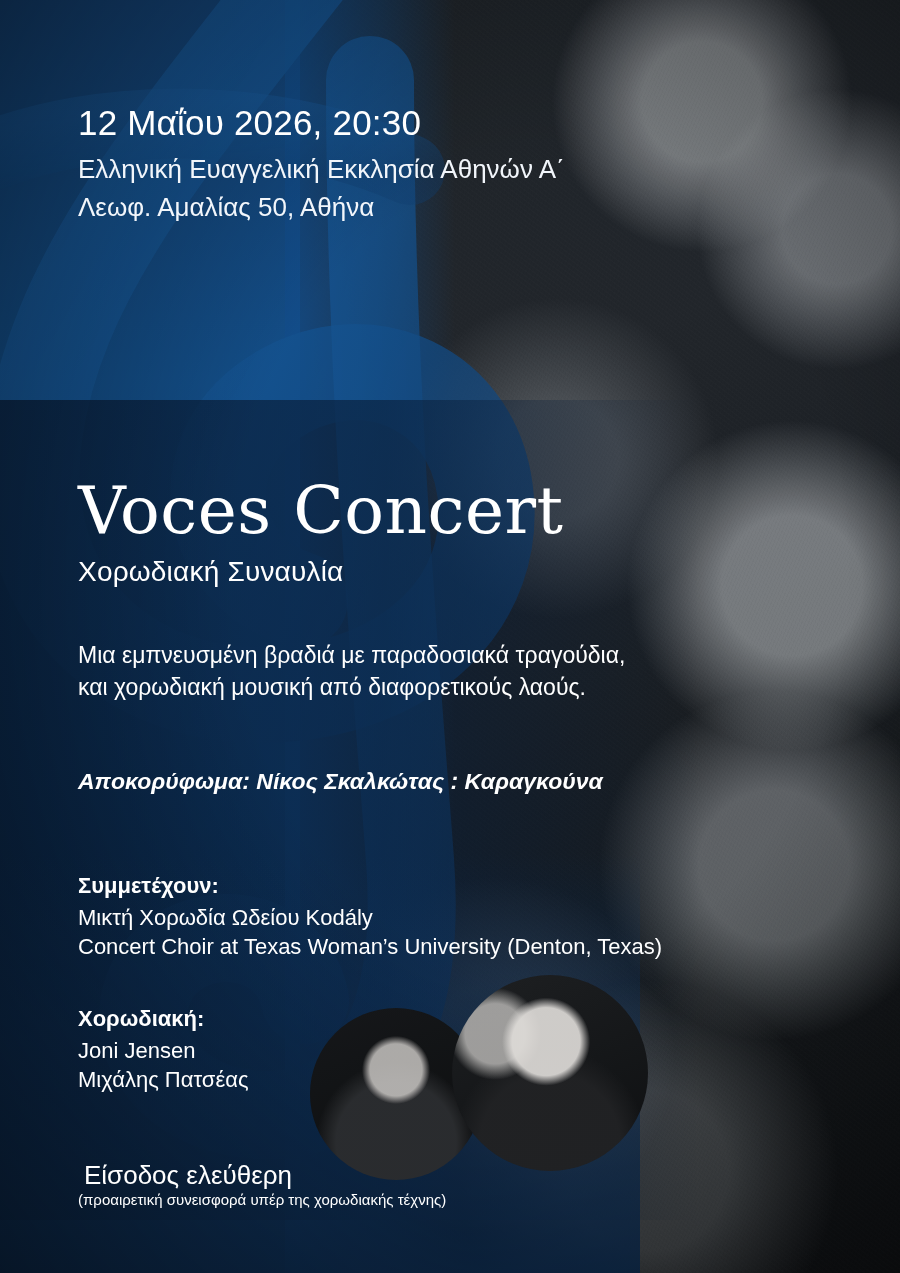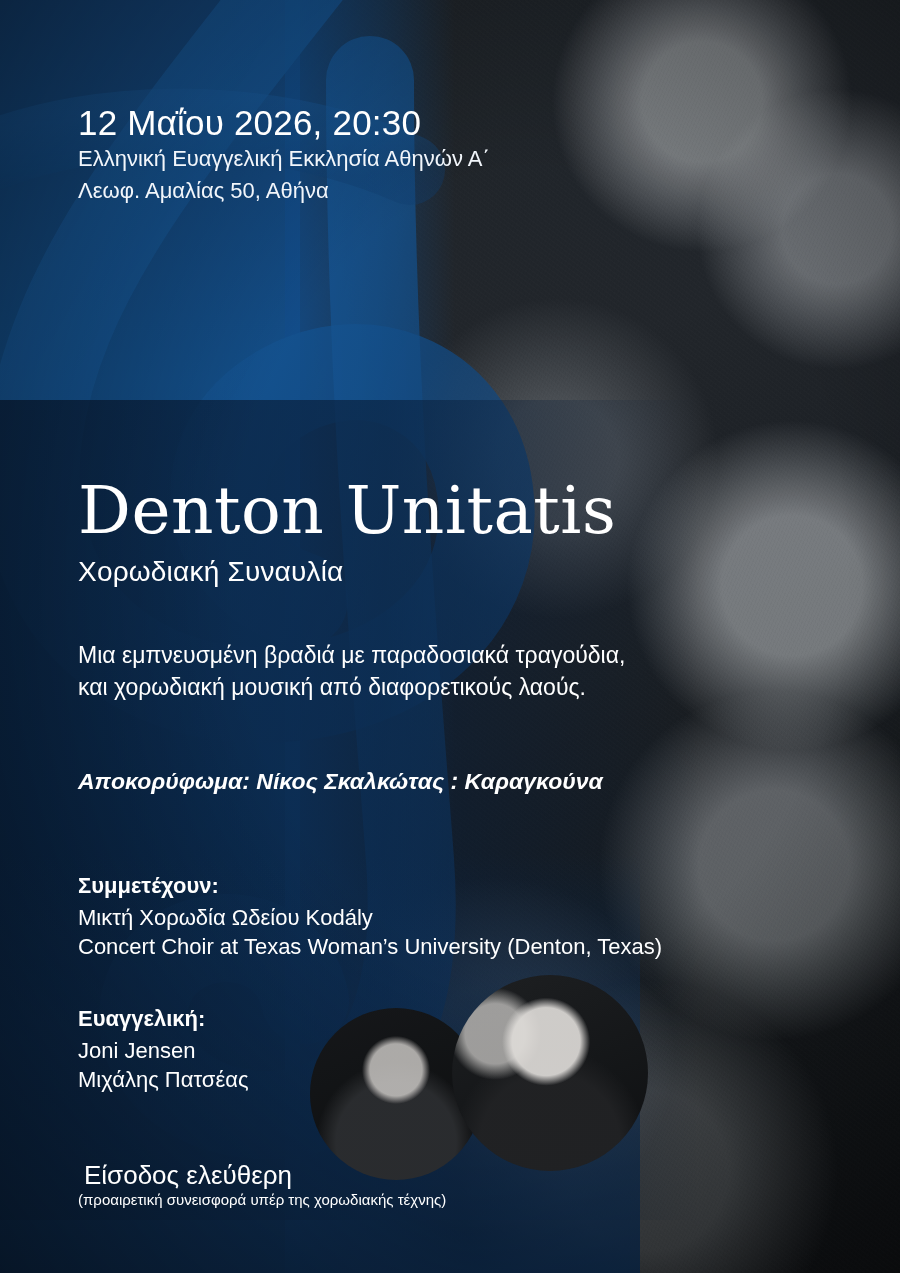--- a/index.html
+++ b/index.html
@@ -108,23 +108,24 @@
     top: 103px;
     width: 640px;
   }
   .date-line {
     font-size: 35px;
     letter-spacing: 0.2px;
     color: #ffffff;
     line-height: 1.15;
   }
   .venue-line {
-    font-size: 22px;
+    font-size: 26px;
     line-height: 1.45;
     color: #f2f6fb;
+    margin-top: 8px;
   }
 
   .title-block {
     position: absolute;
     left: 78px;
     top: 478px;
     width: 700px;
   }
   .main-title {
     font-family: "DejaVu Serif", "Liberation Serif", serif;
@@ -277,36 +278,36 @@
 
     <div class="date-block">
       <div class="date-line">12 Μαΐου 2026, 20:30</div>
       <div class="venue-line">
         <div>Ελληνική Ευαγγελική Εκκλησία Αθηνών Α΄</div>
         <div>Λεωφ. Αμαλίας 50, Αθήνα</div>
       </div>
     </div>
 
     <div class="title-block">
-      <div class="main-title">Denton Unitatis</div>
+      <div class="main-title">Voces Concert</div>
       <div class="subtitle">Χορωδιακή Συναυλία</div>
     </div>
 
     <div class="desc">Μια εμπνευσμένη βραδιά με παραδοσιακά τραγούδια, και χορωδιακή μουσική από διαφορετικούς λαούς.</div>
 
     <div class="highlight">Αποκορύφωμα: Νίκος Σκαλκώτας : Καραγκούνα</div>
 
     <div class="participants">
       <div class="label-bold"> Συμμετέχουν:</div>
       <div class="plain-line">Μικτή Χορωδία Ωδείου Kodály</div>
       <div class="plain-line">Concert Choir at Texas Woman’s University (Denton, Texas)</div>
     </div>
 
     <div class="direction">
-      <div class="label-bold">Ευαγγελική:</div>
+      <div class="label-bold">Χορωδιακή:</div>
       <div class="plain-line">Joni Jensen</div>
       <div class="plain-line">Μιχάλης Πατσέας</div>
     </div>
 
     <div class="entry">
       <div class="entry-line-1">Είσοδος ελεύθερη</div>
       <div class="entry-line-2">(προαιρετική συνεισφορά υπέρ της χορωδιακής τέχνης)</div>
     </div>
 
   </div>

